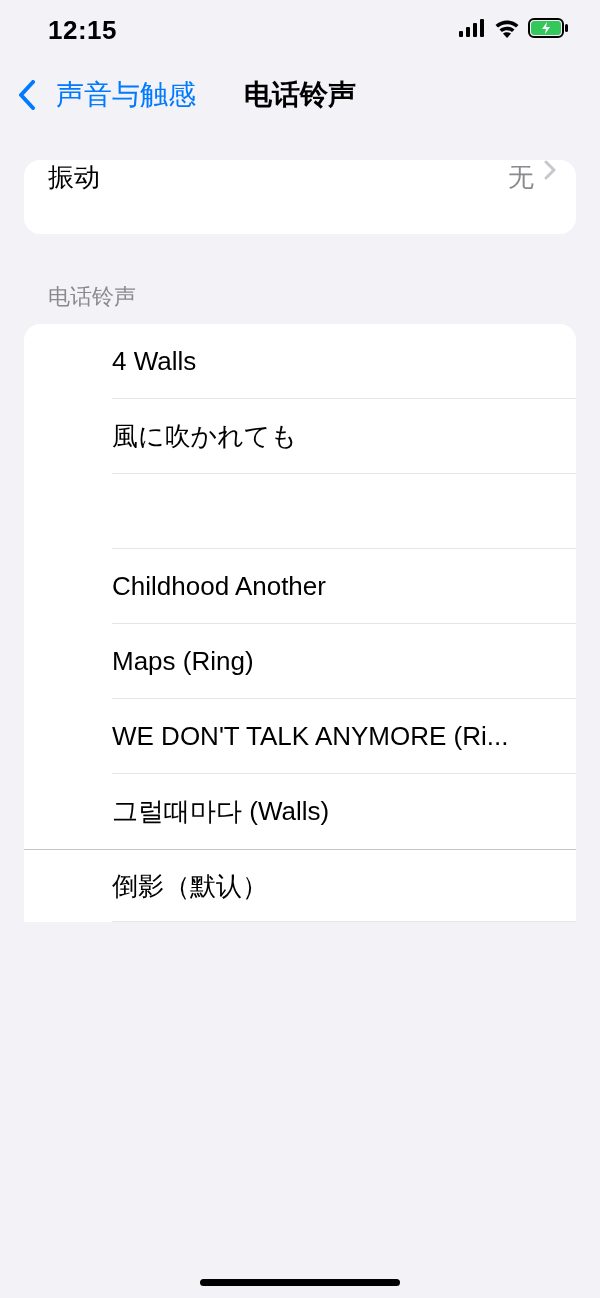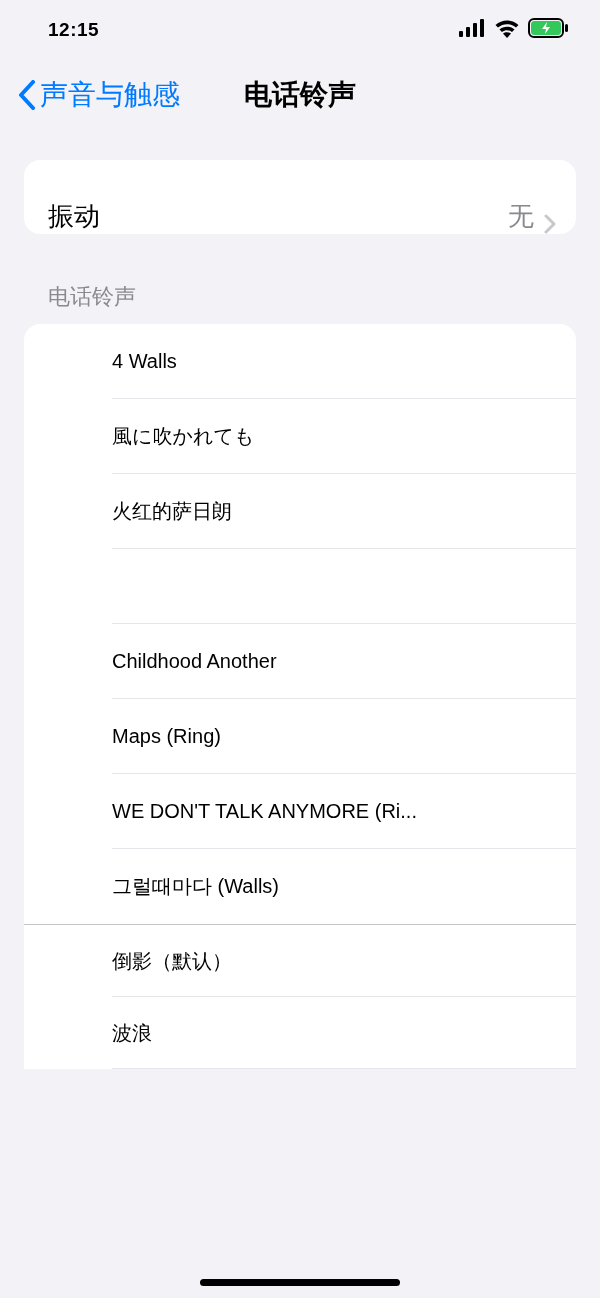--- a/index.html
+++ b/index.html
@@ -18,21 +18,21 @@
     }
     
     .status-bar {
       height: 60px;
       display: flex;
       align-items: center;
       justify-content: space-between;
       padding: 0 32px 0 48px;
     }
     .status-time {
-      font-size: 19px;
+      font-size: 26px;
       font-weight: 600;
       letter-spacing: 0.5px;
     }
     .status-right {
       display: flex;
       align-items: center;
       gap: 8px;
     }
     
     .nav-header {
@@ -41,21 +41,21 @@
       align-items: center;
       position: relative;
       padding: 0 18px;
     }
     .back-button {
       display: flex;
       align-items: center;
       color: #007aff;
       font-size: 28px;
       font-weight: 400;
-      gap: 4px;
+      gap: 20px;
     }
     .back-chevron {
       width: 18px;
       height: 30px;
     }
     .nav-title {
       position: absolute;
       left: 50%;
       transform: translateX(-50%);
       font-size: 28px;
@@ -71,21 +71,21 @@
       border-radius: 16px;
       overflow: hidden;
     }
     .section-header {
       font-size: 22px;
       color: #8a8a8e;
       padding: 48px 0 12px 24px;
     }
     .row {
       display: flex;
-      align-items: flex-end;
+      align-items: flex-start;
       min-height: 74px;
       padding: 0 20px 0 24px;
       position: relative;
     }
     .row-label {
       font-size: 26px;
       color: #000;
       flex: 1;
       white-space: nowrap;
       overflow: hidden;
@@ -114,21 +114,21 @@
       display: flex;
       align-items: center;
       justify-content: center;
       flex-shrink: 0;
     }
     .check-icon {
       width: 26px;
       height: 26px;
     }
     .ringtone-label {
-      font-size: 20px;
+      font-size: 26px;
       color: #000;
       flex: 1;
       white-space: nowrap;
       overflow: hidden;
       text-overflow: ellipsis;
       padding-right: 8px;
     }
     .separator {
       position: absolute;
       bottom: 0;
@@ -231,25 +231,20 @@
       <div class="separator"></div>
     </div>
 
 
     <div class="ringtone-row">
       <div class="check-cell"></div>
       <div class="ringtone-label">風に吹かれても</div>
       <div class="separator"></div>
     </div>
 
-    <div class="ringtone-row">
-      <div class="check-cell"></div>
-      <div class="ringtone-label">火红的萨日朗</div>
-      <div class="separator"></div>
-    </div>
 
     <div class="ringtone-row">
       <div class="check-cell"></div>
       <div class="separator"></div>
     </div>
 
     <div class="ringtone-row">
       <div class="check-cell"></div>
       <div class="ringtone-label">Childhood Another</div>
       <div class="separator"></div>
@@ -274,23 +269,18 @@
     </div>
 
     <div class="separator-full"></div>
 
     <div class="ringtone-row" style="min-height:72px">
       <div class="check-cell"></div>
       <div class="ringtone-label">倒影（默认）</div>
       <div class="group2-sep"></div>
     </div>
 
-    <div class="ringtone-row" style="min-height:72px">
-      <div class="check-cell"></div>
-      <div class="ringtone-label">波浪</div>
-      <div class="group2-sep"></div>
-    </div>
 
 
   </div>
 </div>
 
 <div class="home-indicator"></div>
 
 </body></html>

